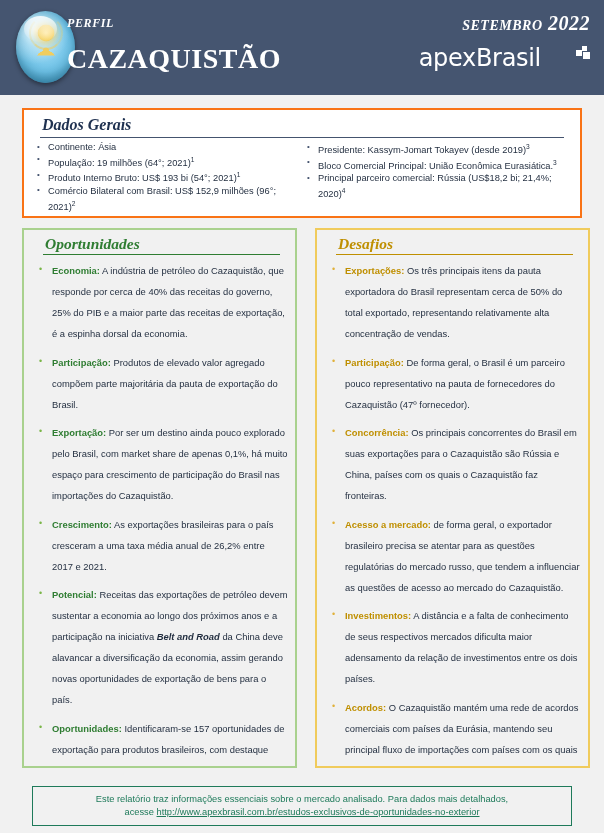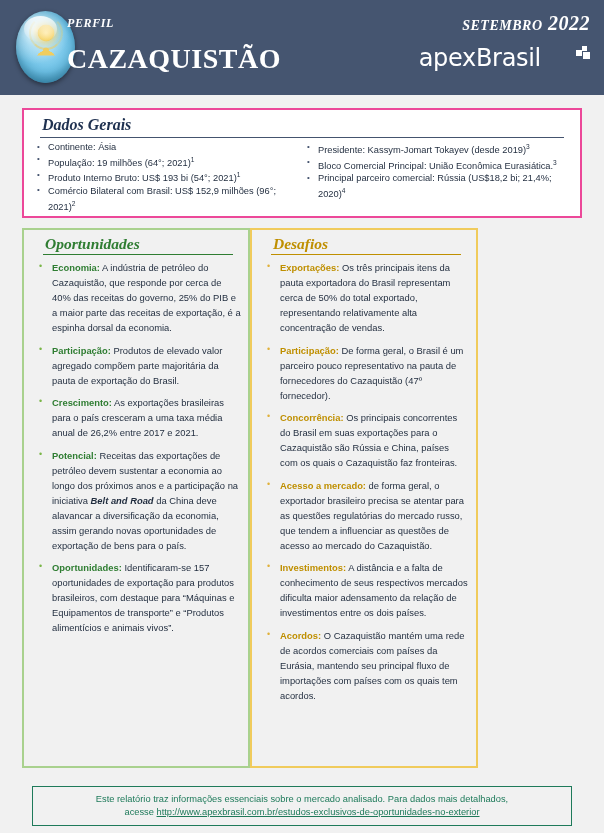--- a/index.html
+++ b/index.html
@@ -176,21 +176,21 @@
   .brand-mark i:nth-child(3) { left: 7px;  top: 6px;  width: 7px; height: 7px; }
 
   
   .dados-box {
     position: absolute;
     left: 22px;
     top: 108px;
     width: 560px;
     height: 110px;
     background: #ffffff;
-    border: 2px solid #ec4899;
+    border: 2px solid #f97316;
   }
   .dados-title {
     font-family: "Liberation Serif", serif;
     font-style: italic;
     font-weight: bold;
     font-size: 16px;
     color: #1f3150;
     padding: 6px 0 2px 18px;
   }
   .dados-rule {
@@ -219,21 +219,21 @@
     font-size: 8px;
     color: #44536e;
   }
   sup { font-size: 6.6px; vertical-align: super; }
 
   
   .panels {
     position: absolute;
     left: 22px;
     top: 228px;
-    width: 456px;
+    width: 568px;
     height: 540px;
     display: flex;
     justify-content: space-between;
   }
   .panel {
     width: 275px;
     background: #f1f1f1;
     border: 2px solid #a9d18e;
     padding: 5px 7px 8px 7px;
     overflow: hidden;
@@ -256,21 +256,21 @@
     margin: 1px 8px 5px 12px;
   }
   .panel.desafios .panel-rule { background: #bf8f00; }
 
   .panel ul { list-style: none; }
   .panel li {
     position: relative;
     padding-left: 21px;
     margin-bottom: 7.5px;
     font-size: 9.4px;
-    line-height: 15px;
+    line-height: 21px;
     color: #1f2b3d;
     text-align: left;
   }
   .panel li::before {
     content: "•";
     position: absolute;
     left: 8px;
     top: -1px;
     font-size: 9px;
     color: #7ab648;
@@ -363,20 +363,21 @@
   </div>
 
   <div class="panels">
 
     <div class="panel oportunidades">
       <div class="panel-title">Oportunidades</div>
       <div class="panel-rule"></div>
       <ul id="opp-list">
           <li><span class="lbl">Economia:</span><span> A indústria de petróleo do Cazaquistão, que responde por cerca de 40% das receitas do governo, 25% do PIB e a maior parte das receitas de exportação, é a espinha dorsal da economia.</span></li>
           <li><span class="lbl">Participação:</span><span> Produtos de elevado valor agregado compõem parte majoritária da pauta de exportação do Brasil.</span></li>
+          <li><span class="lbl">Exportação:</span><span> Por ser um destino ainda pouco explorado pelo Brasil, com market share de apenas 0,1%, há muito espaço para crescimento de participação do Brasil nas importações do Cazaquistão.</span></li>
           <li><span class="lbl">Crescimento:</span><span> As exportações brasileiras para o país cresceram a uma taxa média anual de 26,2% entre 2017 e 2021.</span></li>
           <li><span class="lbl">Potencial:</span><span> Receitas das exportações de petróleo devem sustentar a economia ao longo dos próximos anos e a participação na iniciativa </span><span class="bi">Belt and Road</span><span> da China deve alavancar a diversificação da economia, assim gerando novas oportunidades de exportação de bens para o país.</span></li>
           <li><span class="lbl">Oportunidades:</span><span> Identificaram-se 157 oportunidades de exportação para produtos brasileiros, com destaque para “Máquinas e Equipamentos de transporte” e “Produtos alimentícios e animais vivos”.</span></li>
         </ul>
     </div>
 
     <div class="panel desafios">
       <div class="panel-title">Desafios</div>
       <div class="panel-rule"></div>
       <ul id="chl-list">

